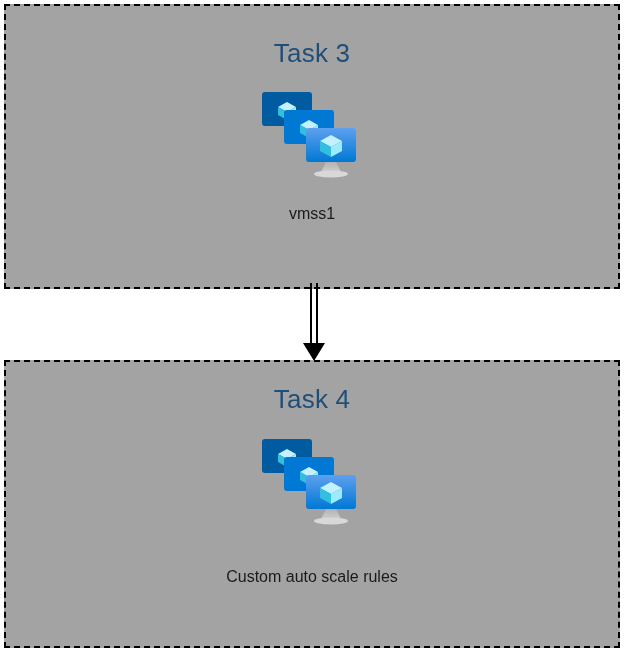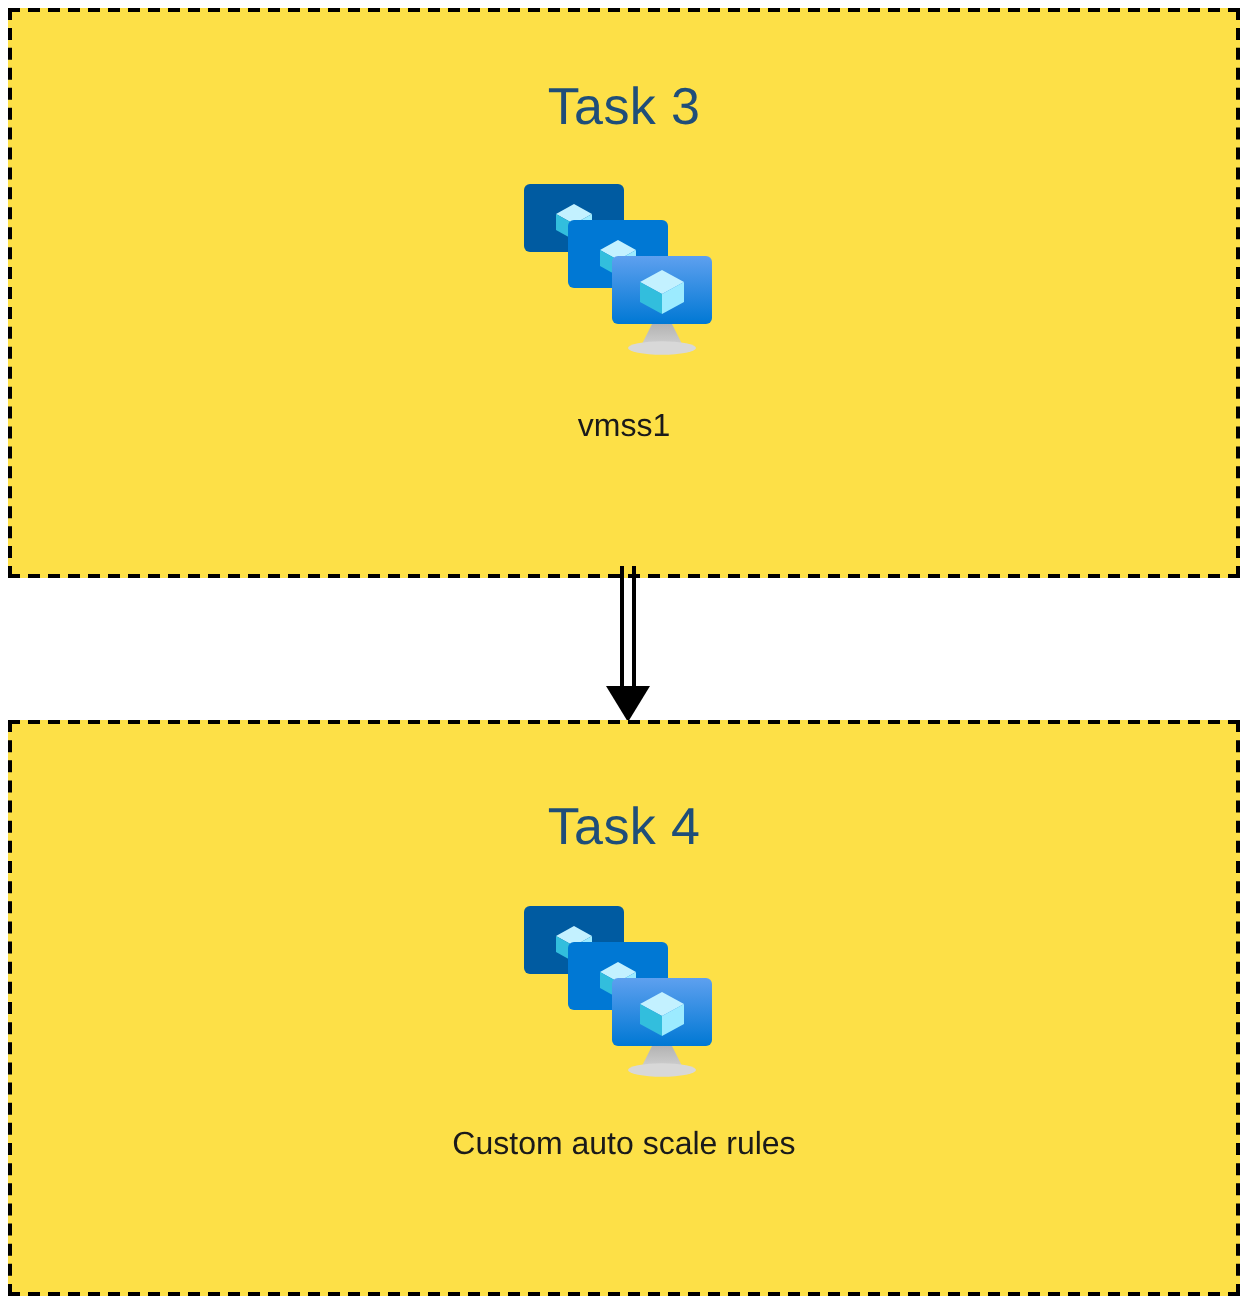--- a/index.html
+++ b/index.html
@@ -20,21 +20,21 @@
     left: 0;
     top: 0;
     width: 628px;
     height: 654px;
   }
 
   
   .task-box {
     position: absolute;
     box-sizing: border-box;
-    background: #fde047;
+    background: #a3a3a3;
     border: 2px dashed #000000;
     display: flex;
     flex-direction: column;
     align-items: center;
   }
 
   #task-box-3 {
     left: 4px;
     top: 4px;
     width: 616px;
@@ -52,21 +52,21 @@
   .task-title {
     color: #1F4E79;
     font-size: 26px;
     line-height: 30px;
     font-weight: 400;
     letter-spacing: 0.2px;
     text-align: center;
     white-space: nowrap;
   }
   #task-box-3 .task-title { margin-top: 32px; }
-  #task-box-4 .task-title { margin-top: 36px; text-align: center; }
+  #task-box-4 .task-title { margin-top: 22px; text-align: center; }
 
   
   .vmss-icon {
     position: relative;
     width: 108px;
     height: 96px;
     margin-top: 18px;
   }
   #task-box-4 .vmss-icon { margin-top: 19px; }
 
@@ -79,21 +79,21 @@
   
   .caption {
     color: #1A1A1A;
     font-size: 16px;
     line-height: 31px;
     font-weight: 400;
     text-align: center;
     white-space: nowrap;
   }
   #task-box-3 .caption-block { margin-top: 16px; }
-  #task-box-4 .caption-block { margin-top: 14px; }
+  #task-box-4 .caption-block { margin-top: 32px; }
 
   
   #connector-arrow {
     position: absolute;
     left: 296px;
     top: 283px;
     width: 36px;
     height: 80px;
   }
   #connector-arrow svg {

